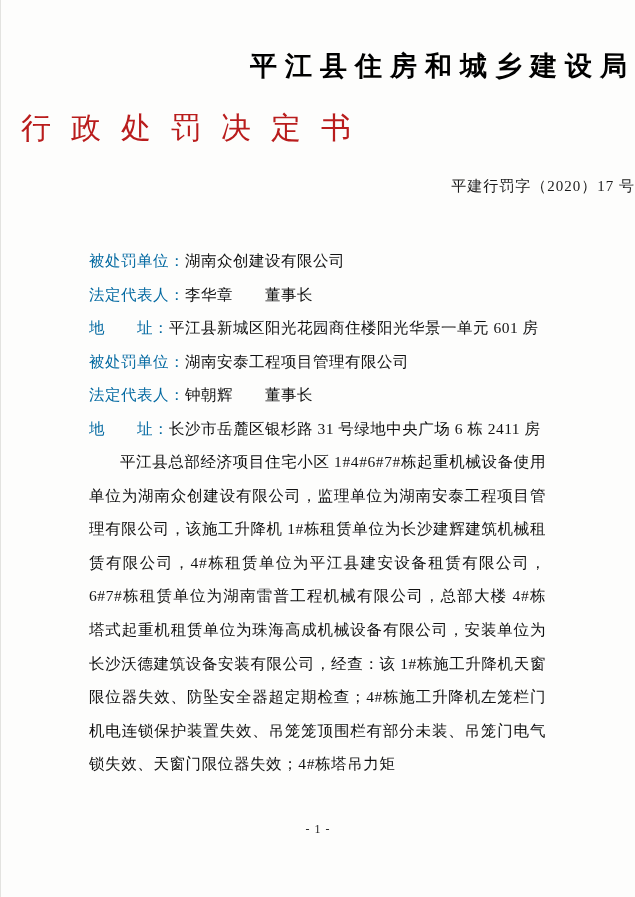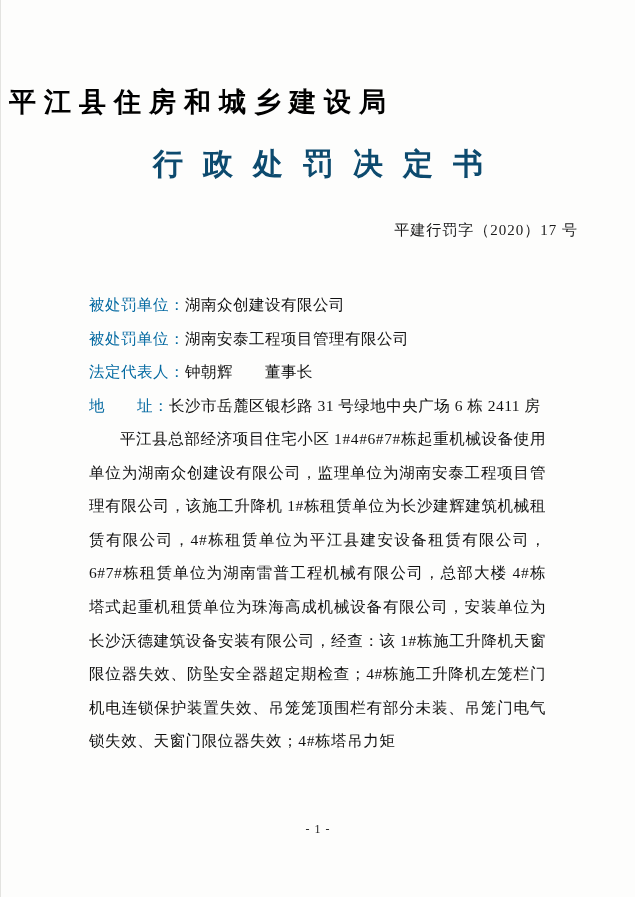--- a/index.html
+++ b/index.html
@@ -9,43 +9,41 @@
     width: 635px;
     height: 897px;
     margin: 0 auto;
     background: #fdfdfc;
     font-family: "Liberation Serif", "DejaVu Serif", serif;
     color: #141414;
     overflow: hidden;
     border-left: 1px solid #e3e3e0;
   }
   .title-agency {
-    margin-top: 84px;
-    text-align: left;
+    margin-top: 48px;
+    text-align: right;
     font-size: 27px;
     font-weight: bold;
     letter-spacing: 8px;
     padding-left: 8px; 
     color: #000;
     white-space: nowrap;
   }
   .title-decision {
     margin-top: 24px;
-    text-align: center;
     font-size: 30px;
-    font-weight: bold;
+    font-weight: normal;
     letter-spacing: 20px;
     padding-left: 20px;
-    color: #0c4a6e;
+    color: #b91c1c;
     white-space: nowrap;
   }
   .doc-number {
-    margin-top: 36px;
+    margin-top: 28px;
     text-align: right;
-    padding-right: 57px;
     font-size: 15px;
     letter-spacing: 1px;
     color: #1a1a1a;
   }
   .content {
     margin-top: 48px;
     padding: 0 89px 0 88px;
   }
   .field-row {
     font-size: 15.5px;
@@ -84,21 +82,27 @@
   <div class="title-decision">行政处罚决定书</div>
 
   <div class="doc-number">平建行罚字（2020）17 号</div>
 
   <div class="content">
 
     <div class="field-row">
       <span class="field-label">被处罚单位：</span><span class="field-value">湖南众创建设有限公司</span>
     </div>
 
+    <div class="field-row">
+      <span class="field-label">法定代表人：</span><span class="field-value">李华章　　董事长</span>
+    </div>
 
+    <div class="field-row">
+      <span class="field-label">地　　址：</span><span class="field-value">平江县新城区阳光花园商住楼阳光华景一单元 601 房</span>
+    </div>
 
     <div class="field-row">
       <span class="field-label">被处罚单位：</span><span class="field-value">湖南安泰工程项目管理有限公司</span>
     </div>
 
     <div class="field-row">
       <span class="field-label">法定代表人：</span><span class="field-value">钟朝辉　　董事长</span>
     </div>
 
     <div class="field-row">

